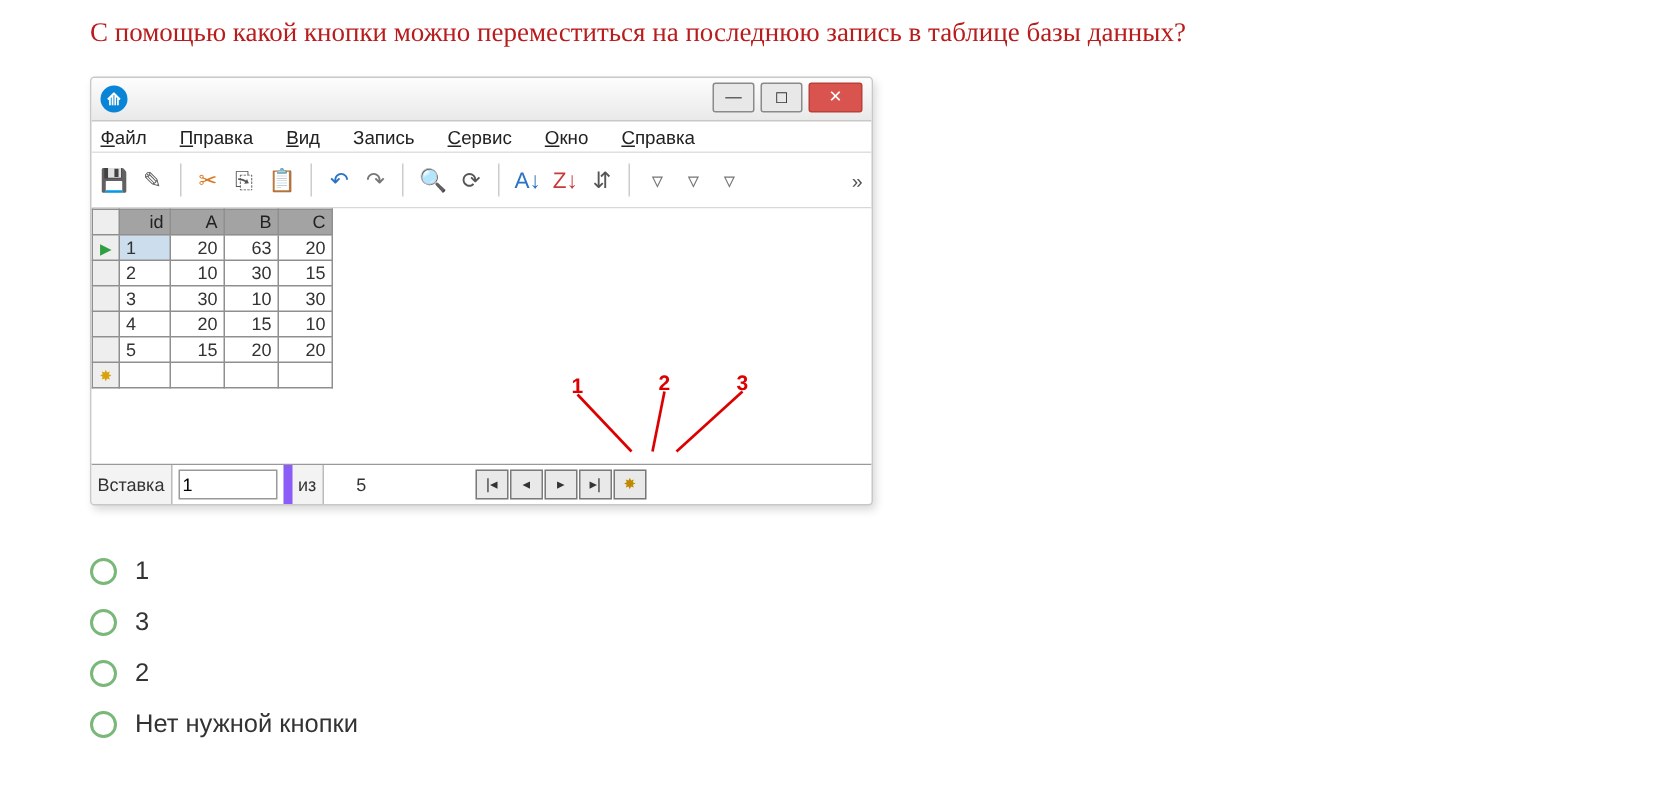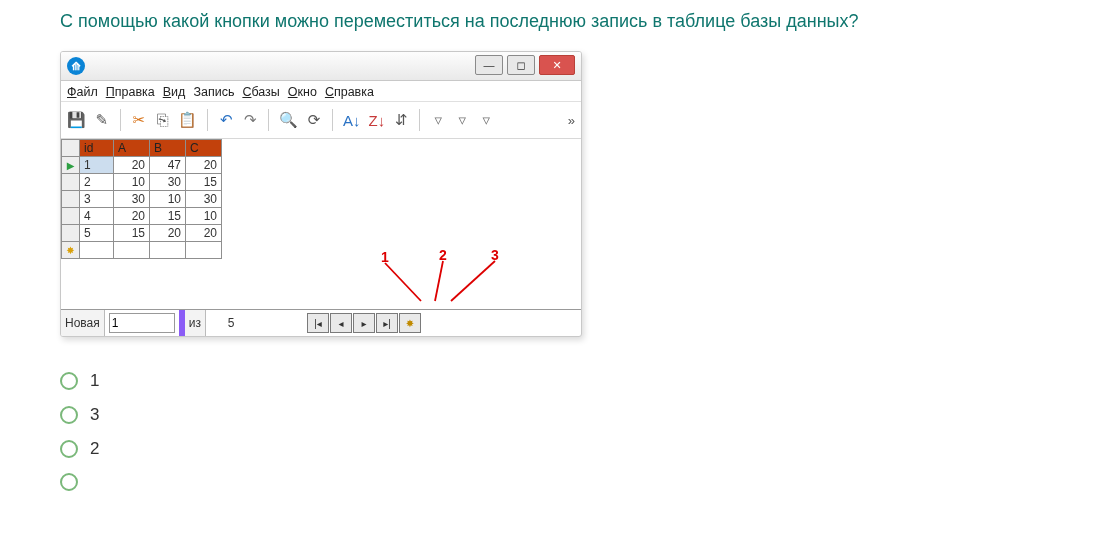--- a/index.html
+++ b/index.html
@@ -1,39 +1,39 @@
 <!DOCTYPE html>
 <html><head>
 <meta charset="utf-8">
 <style>
   html,body{margin:0;padding:0;background:#fff;font-family:Arial,Helvetica,sans-serif;color:#333;}
   .page{width:1120px;height:540px;box-sizing:border-box;padding:10px 0 0 0;position:relative;}
-  .question{font-size:18px;color:#0f766e;margin:0 0 18px 60px;line-height:1.3;}
+  .question{font-size:18px;color:#b91c1c;margin:0 0 18px 60px;line-height:1.3;font-family:Liberation Serif, serif;}
   .screenshot-wrap{margin-left:60px;width:520px;border:1px solid #c8c8c8;border-radius:3px;box-shadow:2px 3px 6px rgba(0,0,0,.15);background:#fff;overflow:hidden;}
   
   .win-title{height:28px;background:linear-gradient(#fdfdfd,#e9e9e9);border-bottom:1px solid #c8c8c8;display:flex;align-items:center;padding:0 6px;font-size:12px;color:#444;position:relative;}
   .app-icon{width:18px;height:18px;border-radius:50%;background:#0a84d6;display:inline-flex;align-items:center;justify-content:center;margin-right:6px;font-size:11px;color:#fff;font-weight:bold;}
   .win-ctrls{position:absolute;right:6px;top:3px;display:flex;gap:4px;}
   .win-btn{width:26px;height:18px;border:1px solid #8a8a8a;border-radius:2px;background:#e8e8e8;display:flex;align-items:center;justify-content:center;font-size:11px;line-height:1;color:#333;}
   .win-btn.close{background:#d9534f;color:#fff;border-color:#b84038;width:34px;}
-  .menubar{padding:4px 6px 2px;font-size:12.5px;color:#222;display:flex;gap:8px;border-bottom:1px solid #e0e0e0;}
+  .menubar{padding:4px 6px 2px;font-size:12.5px;color:#222;display:flex;gap:22px;border-bottom:1px solid #e0e0e0;}
   .menubar span u{text-decoration:underline;}
   .toolbar{padding:4px 6px;display:flex;align-items:center;gap:8px;border-bottom:1px solid #d8d8d8;min-height:28px;}
   .toolbar .sep{width:1px;height:22px;background:#ccc;margin:0 2px;}
   .tb-icon{font-size:15px;color:#555;display:inline-block;min-width:16px;text-align:center;}
   .tb-icon.orange{color:#d97720;}
   .tb-icon.blue{color:#2a72c4;}
   .tb-icon.red{color:#c73a3a;}
   .tb-icon.grey{color:#777;}
   .tb-chev{font-size:13px;color:#555;margin-left:auto;}
   
   .grid-area{padding:0;position:relative;height:170px;background:#fff;}
   table.grid{border-collapse:collapse;font-size:12px;}
   table.grid th,table.grid td{border:1px solid #8f8f8f;padding:1px 4px;text-align:right;height:17px;box-sizing:border-box;}
-  table.grid th{background:#c2410c;font-weight:normal;color:#222;text-align:left;}
+  table.grid th{background:#a3a3a3;font-weight:normal;color:#222;text-align:right;}
   table.grid td{background:#fff;text-align:right;}
   table.grid .rowhead{background:#eee;width:18px;text-align:center;padding:0;}
   table.grid .col-id{width:34px;}
   table.grid .col-n{width:36px;}
   .play{color:#2ea043;font-size:10px;}
   .star{color:#d9a10b;font-size:10px;}
   
   .annot{position:absolute;color:#d00;font-size:14px;font-weight:bold;}
   
   .recnav{border-top:1px solid #999;height:26px;display:flex;align-items:center;font-size:12px;}
@@ -61,21 +61,21 @@
         <div class="win-btn">◻</div>
         <div class="win-btn close">✕</div>
       </div>
     </div>
 
     <div class="menubar">
       <span><u>Ф</u><span>айл</span></span>
       <span><u>П</u><span>правка</span></span>
       <span><u>В</u><span>ид</span></span>
       <span><span>Запись</span></span>
-      <span><u>С</u><span>базы</span></span>
+      <span><u>С</u><span>ервис</span></span>
       <span><u>О</u><span>кно</span></span>
       <span><u>С</u><span>правка</span></span>
     </div>
 
     <div class="toolbar">
       <span class="tb-icon blue">💾</span>
       <span class="tb-icon">✎</span>
       <span class="sep"></span>
       <span class="tb-icon orange">✂</span>
       <span class="tb-icon">⎘</span>
@@ -104,21 +104,21 @@
           <th class="rowhead"></th>
           <th class="col-id">id</th>
           <th class="col-n">A</th>
           <th class="col-n">B</th>
           <th class="col-n">C</th>
         </tr>
         <tr>
           <td class="rowhead"><span class="play">▶</span></td>
           <td style="text-align:left;background:#cde;">1</td>
               <td>20</td>
-              <td>47</td>
+              <td>63</td>
               <td>20</td>
         </tr>
         <tr>
               <td class="rowhead"></td>
               <td style="text-align:left;">2</td>
               <td>10</td>
               <td>30</td>
               <td>15</td>
             </tr>
         <tr>
@@ -156,21 +156,21 @@
       <div class="annot" style="left:378px;top:108px;">2</div>
       <div class="annot" style="left:430px;top:108px;">3</div>
       <svg style="position:absolute;left:300px;top:112px;" width="160" height="58">
         <line x1="24" y1="12" x2="60" y2="50" stroke="#d00" stroke-width="1.8"></line>
         <line x1="82" y1="10" x2="74" y2="50" stroke="#d00" stroke-width="1.8"></line>
         <line x1="134" y1="10" x2="90" y2="50" stroke="#d00" stroke-width="1.8"></line>
       </svg>
     </div>
 
     <div class="recnav">
-      <span class="lbl">Новая</span>
+      <span class="lbl">Вставка</span>
       <input value="1" style="">
       <span class="lbl" style="border-left:6px solid #8b5cf6;">из</span>
       <span class="of">5</span>
       <span style="flex:0 0 50px;"></span>
       <div class="navbtn">|◂</div>
       <div class="navbtn">◂</div>
       <div class="navbtn">▸</div>
       <div class="navbtn">▸|</div>
       <div class="navbtn gold">✸</div>
     </div>
@@ -184,15 +184,16 @@
     <div class="opt">
         <span class="radio"></span>
         <span>3</span>
       </div>
     <div class="opt">
         <span class="radio"></span>
         <span>2</span>
       </div>
     <div class="opt">
         <span class="radio"></span>
+        <span>Нет нужной кнопки</span>
       </div>
   </div>
 </div>
 
 </body></html>

